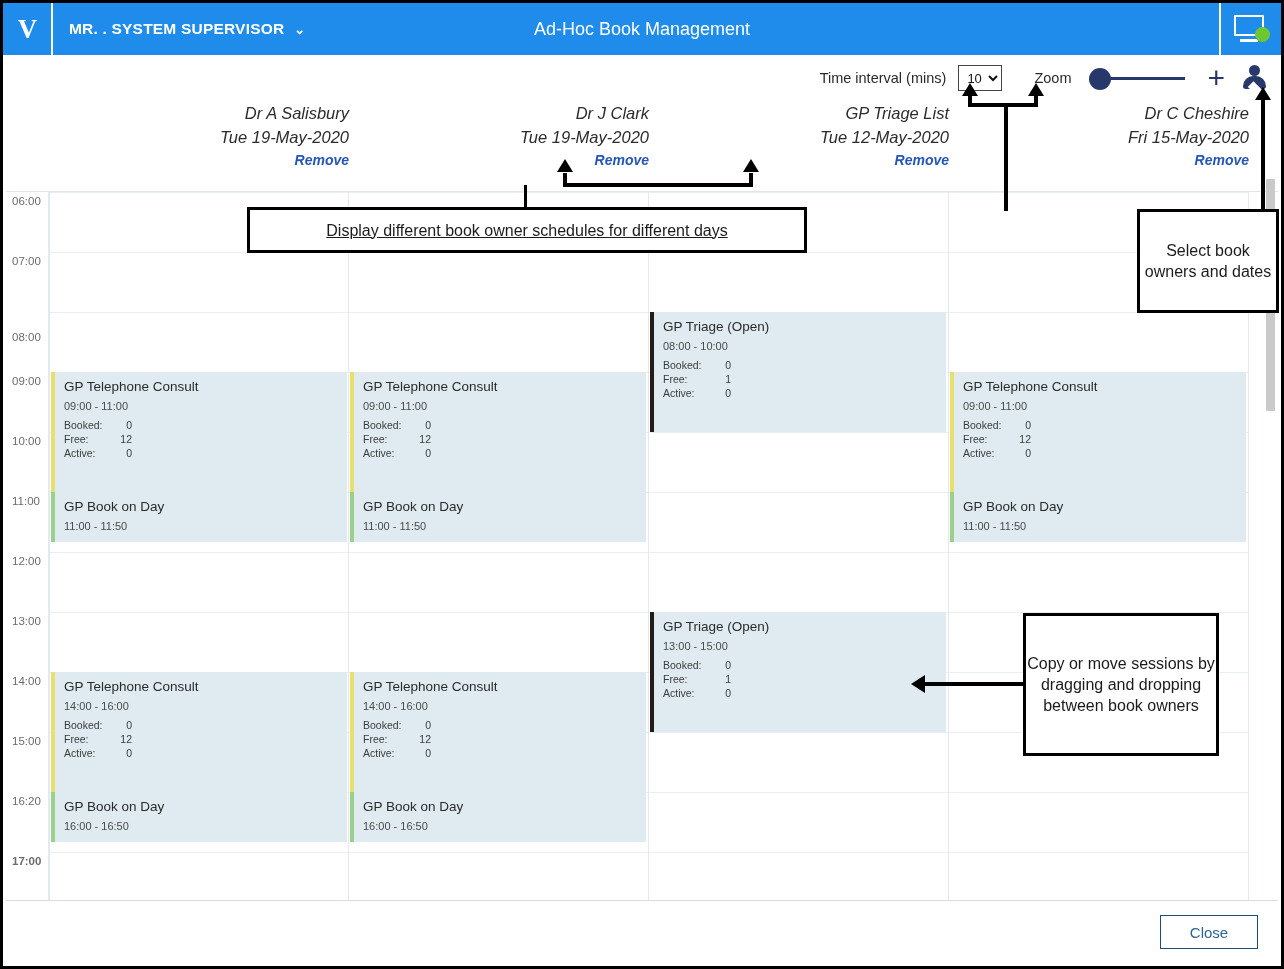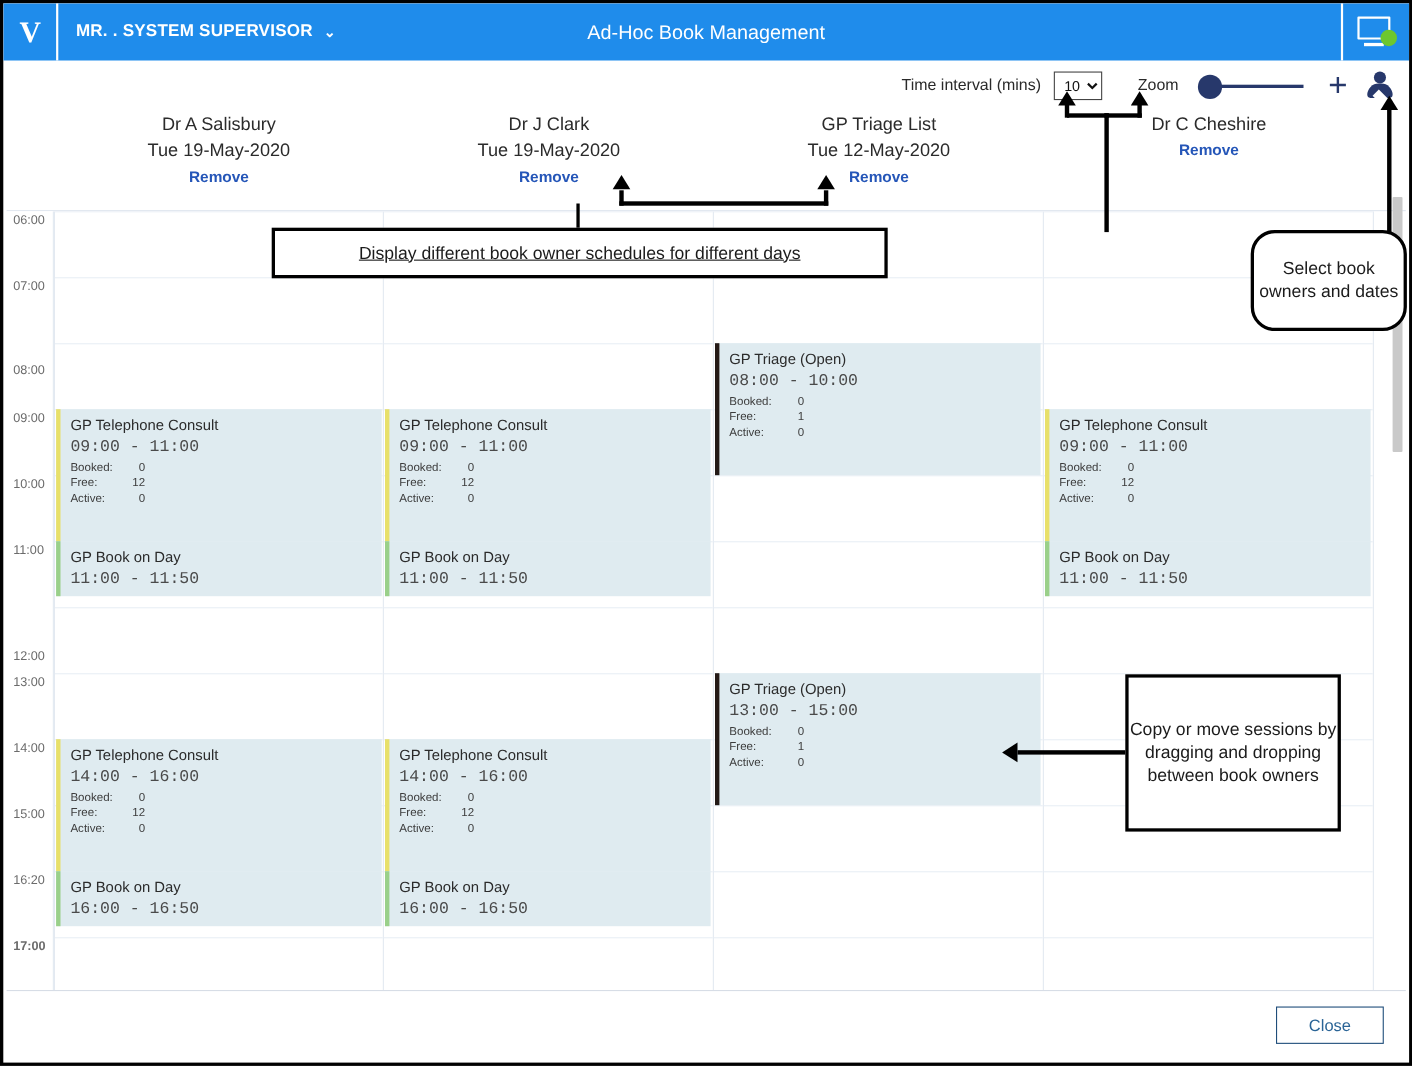--- a/index.html
+++ b/index.html
@@ -109,21 +109,21 @@
     position:absolute; left:6px; top:19px; width:11px; height:8px;
     background:#fff; transform:rotate(45deg);
   }
 
   
   .col-headers {
     position:absolute; left:0; top:98px; width:1284px; height:90px;
   }
   .col-head {
     position:absolute; top:0; width:300px;
-    text-align:center; color:#2b2b2b;
+    text-align:right; color:#2b2b2b;font-style:italic;
   }
   .ch-name { font-size:16.5px; line-height:24px; }
   .ch-date { font-size:16.5px; line-height:24px; }
   .ch-remove {
     font-size:14px; font-weight:bold; color:#2556b8;
     line-height:22px; cursor:pointer;
   }
 
   
   .grid-wrap {
@@ -155,21 +155,21 @@
     position:absolute; left:1px; width:296px;
     background:#dfebf0;
     border-left:4px solid #e8e06a;
     padding:6px 0 0 9px;
     overflow:hidden;
     cursor:move;
   }
   .session.green { border-left-color:#9ad08a; }
   .session.dark  { border-left-color:#241a16; }
   .s-title { font-size:13.5px; color:#2b2b2b; line-height:17px; }
-  .s-time  { font-size:15px; color:#4a4a4a; margin-top:4px; line-height:15px;font-family:Liberation Mono, monospace; }
+  .s-time  { font-size:11px; color:#4a4a4a; margin-top:4px; line-height:15px; }
   .s-stats { margin-top:4px; font-size:10.5px; color:#3c3c3c; line-height:14px; }
   .s-stats .row { display:flex; }
   .s-stats .k { width:48px; }
   .s-stats .v { width:20px; text-align:right; }
 
   
   .vscroll {
     position:absolute; right:6px; top:176px;
     width:9px; height:232px; background:#c9c9c9; border-radius:1px;
   }
@@ -259,33 +259,34 @@
       <div class="ch-date">Tue 19-May-2020</div>
       <div class="ch-remove">Remove</div>
     </div>
     <div class="col-head" style="left:646px">
       <div class="ch-name">GP Triage List</div>
       <div class="ch-date">Tue 12-May-2020</div>
       <div class="ch-remove">Remove</div>
     </div>
     <div class="col-head" style="left:946px">
       <div class="ch-name">Dr C Cheshire</div>
+      <div class="ch-date">Fri 15-May-2020</div>
       <div class="ch-remove">Remove</div>
     </div>
   </div>
 
   <div class="grid-wrap">
     <div class="time-col" id="timecol">
         <div class="time-lbl" style="top: 3px;">06:00</div>
         <div class="time-lbl" style="top: 63px;">07:00</div>
         <div class="time-lbl" style="top: 139px;">08:00</div>
         <div class="time-lbl" style="top: 183px;">09:00</div>
         <div class="time-lbl" style="top: 243px;">10:00</div>
         <div class="time-lbl" style="top: 303px;">11:00</div>
-        <div class="time-lbl" style="top: 363px; margin-top: 36px;">12:00</div>
+        <div class="time-lbl" style="top: 363px;">12:00</div>
         <div class="time-lbl" style="top: 423px;">13:00</div>
         <div class="time-lbl" style="top: 483px;">14:00</div>
         <div class="time-lbl" style="top: 543px;">15:00</div>
         <div class="time-lbl" style="top: 603px;">16:20</div>
         <div class="time-lbl" style="top: 663px; font-weight: bold;">17:00</div>
       </div>
     <div class="lanes" id="lanes">
         <div class="lane" style="left: 0px;">
           <div class="hline" style="top: 0px;"></div>
           <div class="hline" style="top: 60px;"></div>
@@ -503,21 +504,21 @@
   <div class="ann-arrow arrow-up" style="left:740px; top:156px;"></div>
 
   <div class="ann-line" style="left:1001px; top:100px; width:4px; height:108px;"></div>
   <div class="ann-line" style="left:967px; top:100px; width:38px; height:4px;"></div>
   <div class="ann-line" style="left:965px; top:92px; width:4px; height:12px;"></div>
   <div class="ann-line" style="left:1031px; top:92px; width:4px; height:12px;"></div>
   <div class="ann-line" style="left:1001px; top:100px; width:34px; height:4px;"></div>
   <div class="ann-arrow arrow-up" style="left:959px; top:80px;"></div>
   <div class="ann-arrow arrow-up" style="left:1025px; top:80px;"></div>
 
-  <div class="callout" style="left:1134px; top:206px; width:142px; height:92px; flex-direction:column;border-radius:22px;">
+  <div class="callout" style="left:1134px; top:206px; width:142px; height:104px; flex-direction:column;">
     <span>Select book owners and dates</span>
   </div>
   <div class="ann-line" style="left:1258px; top:96px; width:4px; height:112px;"></div>
   <div class="ann-arrow arrow-up" style="left:1252px; top:84px;"></div>
 
   <div class="callout" style="left:1020px; top:610px; width:196px; height:143px; flex-direction:column;">
     <span>Copy or move sessions by dragging and dropping between book owners</span>
   </div>
   <div class="ann-line" style="left:922px; top:679px; width:100px; height:4px;"></div>
   <div class="ann-arrow arrow-left" style="left:908px; top:672px;"></div>

